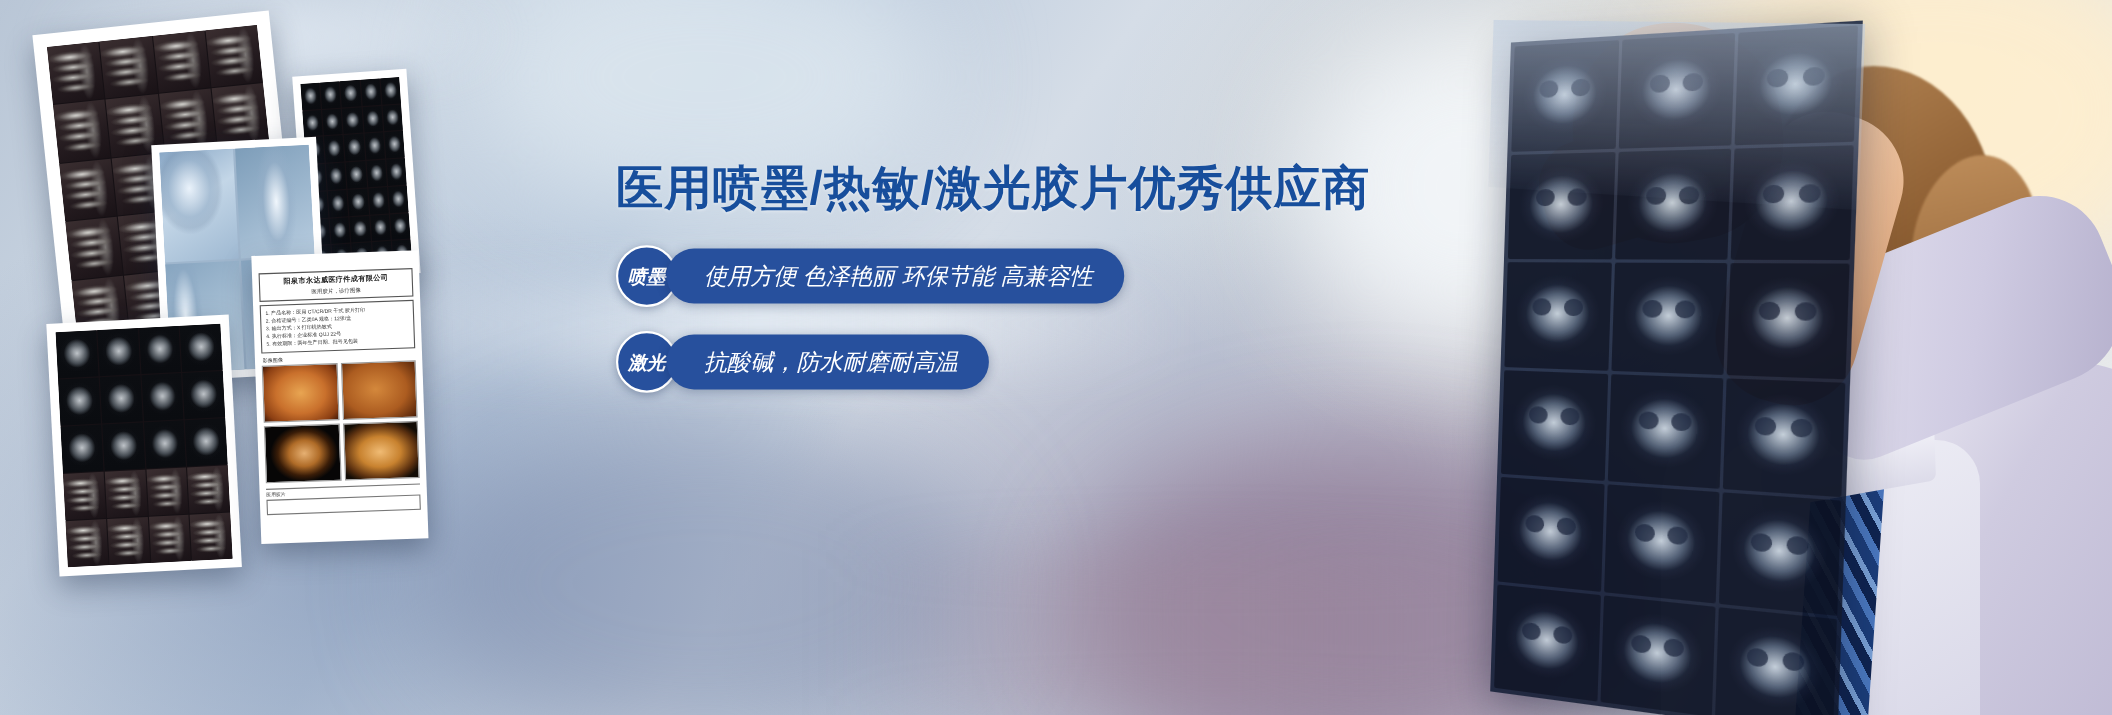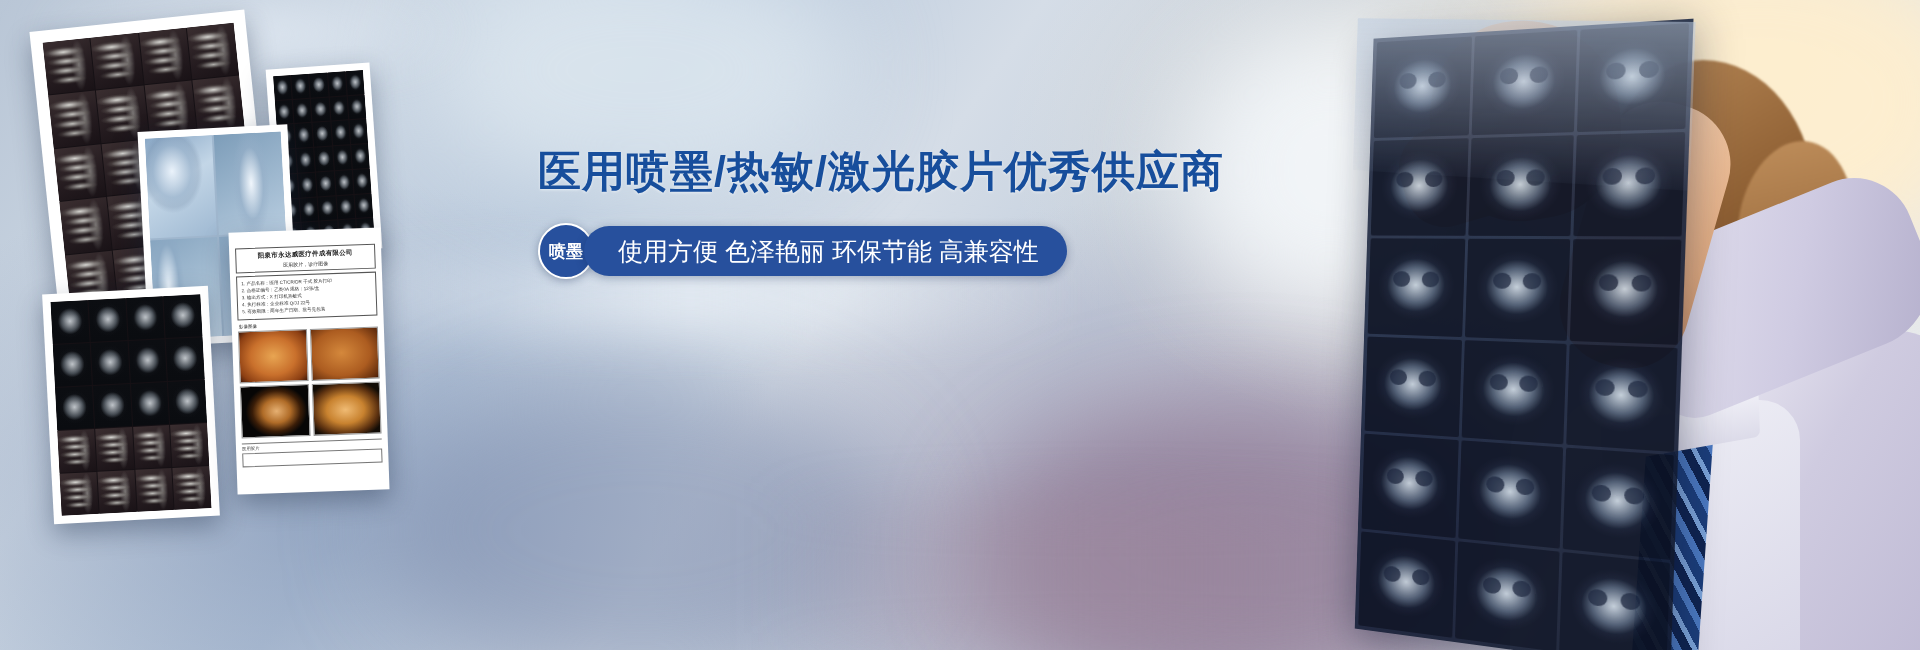--- a/index.html
+++ b/index.html
@@ -84,42 +84,42 @@
     background:linear-gradient(135deg,rgba(18,26,48,0.92) 0%,rgba(24,36,64,0.95) 35%,rgba(14,22,42,0.97) 100%);
     box-shadow:0 8px 40px rgba(10,18,40,0.45);
   }
   .mri-grid{display:grid;grid-template-columns:repeat(3,1fr);gap:3px;width:100%;height:100%;padding:4px;}
   .mri{position:relative;border-radius:2px;overflow:hidden;
     background:radial-gradient(ellipse 40% 36% at 50% 48%, rgba(215,226,236,0.9) 0%, rgba(120,140,165,0.6) 50%, rgba(30,42,66,0.35) 76%, rgba(10,16,32,0) 100%), #0a1022;}
   .mri::before{content:"";position:absolute;left:26%;top:34%;width:18%;height:16%;border-radius:50%;background:rgba(22,32,56,0.75);}
   .mri::after{content:"";position:absolute;left:56%;top:34%;width:18%;height:16%;border-radius:50%;background:rgba(22,32,56,0.75);}
 
   
-  .content{position:absolute;left:538px;top:148px;width:720px;z-index:30;}
+  .content{position:absolute;left:560px;top:148px;width:720px;z-index:30;}
   .headline{
     font-size:43px;font-weight:bold;color:#174e9c;letter-spacing:1px;
     line-height:1.1;white-space:nowrap;
     text-shadow:0 1px 3px rgba(255,255,255,0.55);
   }
-  .feature-list{margin-top:28px;}
+  .feature-list{margin-top:28px;font-style:italic;}
   .feature-row{display:flex;align-items:center;margin-bottom:22px;}
   .tag-circle{
     width:56px;height:56px;border-radius:50%;
     border:2px solid #ffffff;
     background:#27509d;
     color:#fff;font-size:17px;font-weight:bold;
     display:flex;align-items:center;justify-content:center;
     flex:0 0 auto;letter-spacing:0px;
     box-shadow:0 2px 8px rgba(20,40,80,0.35);
   }
   .tag-pill{
     margin-left:-10px;
     height:50px;border-radius:25px;
     background:#27509d;
-    color:#fff;font-size:25px;
+    color:#fff;font-size:21px;
     display:flex;align-items:center;
     padding:0 28px 0 34px;white-space:nowrap;
     box-shadow:0 2px 10px rgba(20,40,80,0.3);
   }
 </style>
 </head>
 <body>
 
 <div class="banner">
 
@@ -317,17 +317,21 @@
     <h1 class="headline">医用喷墨/热敏/激光胶片优秀供应商</h1>
 
     <div class="feature-list">
 
       <div class="feature-row">
         <div class="tag-circle">喷墨</div>
         <div class="tag-pill">使用方便 色泽艳丽 环保节能 高兼容性</div>
       </div>
 
 
+      <div class="feature-row">
+        <div class="tag-circle">激光</div>
+        <div class="tag-pill">抗酸碱，防水耐磨耐高温</div>
+      </div>
 
     </div>
   </div>
 
 </div>
 
 </body></html>

